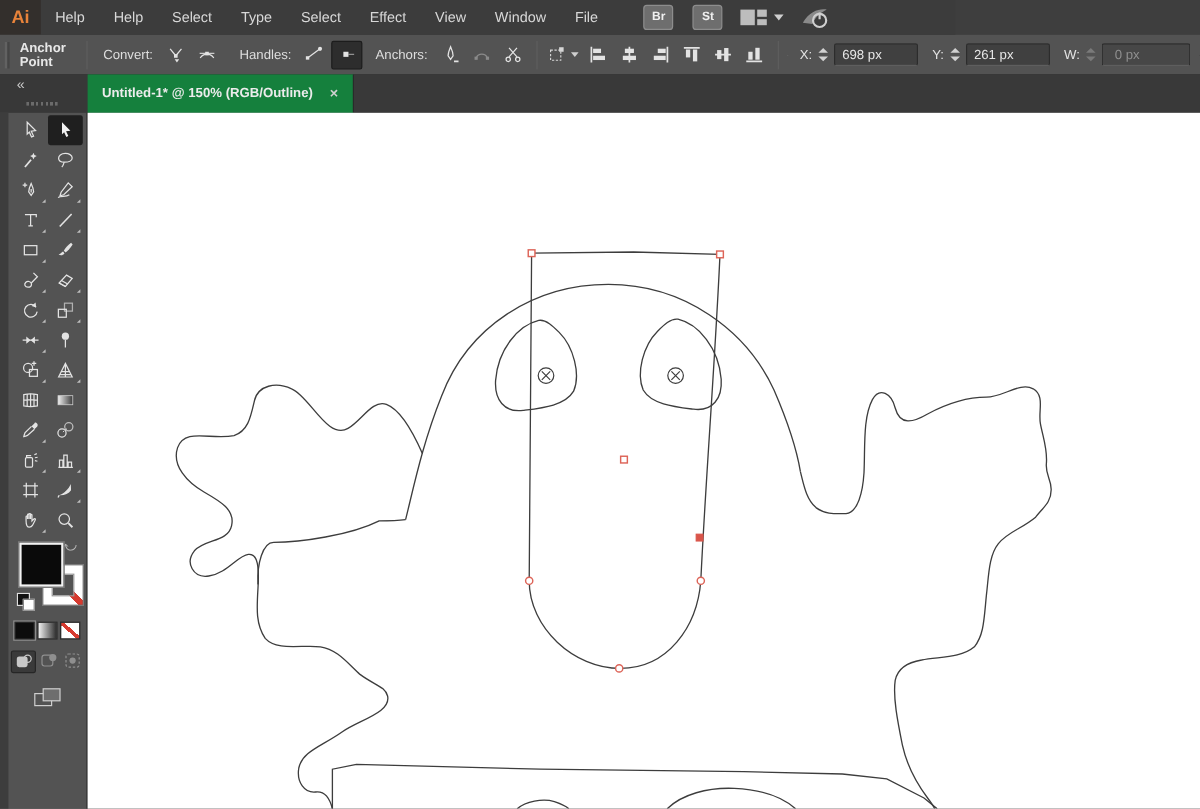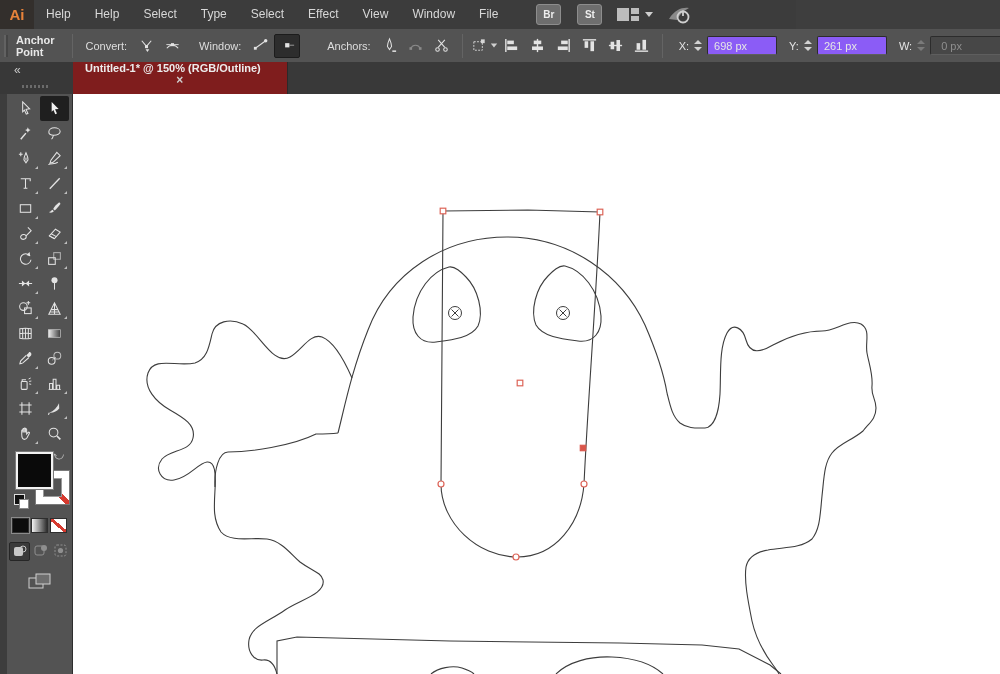--- a/index.html
+++ b/index.html
@@ -25,33 +25,33 @@
   .sep{width:1px;height:24px;background:#434343;border-right:1px solid #646464;margin:0 7px;}
   .iconbtn{width:24px;height:22px;display:flex;align-items:center;justify-content:center;border-radius:2px;margin:0 1px;}
   .iconbtn.active{background:#2d2d2d;border:1px solid #1c1c1c;}
   .iconbtn.disabled{opacity:.38;}
   .field{display:flex;align-items:center;margin:0 3px;}
   .flabel{margin:0 3px 0 6px;color:#e4e4e4;}
   .stepper{display:flex;flex-direction:column;gap:3px;margin-right:3px;padding:2px 2px;}
   .stepper i{display:block;width:0;height:0;border-left:4px solid transparent;border-right:4px solid transparent;}
   .stepper .up{border-bottom:4px solid #d2d2d2;}
   .stepper .dn{border-top:4px solid #d2d2d2;}
-  .fbox{width:62px;height:17px;background:#8b5cf6;border:1px solid #2c2c2c;border-bottom-color:#5e5e5e;
+  .fbox{width:62px;height:17px;background:#404040;border:1px solid #2c2c2c;border-bottom-color:#5e5e5e;
         color:#e6e6e6;font-size:11px;font-family:"Liberation Sans",sans-serif;padding:0 0 0 6px;border-radius:2px;}
   .dim .fbox{color:#8f8f8f;background:#474747;padding-left:10px;}
   .dim .stepper .up{border-bottom-color:#7a7a7a;}
   .dim .stepper .dn{border-top-color:#7a7a7a;}
   
   .tabbar{position:absolute;left:0;top:62px;width:1000px;height:32px;background:#393939;border-bottom:1px solid #262626;}
   .tb-head{position:absolute;left:0;top:0;width:73px;height:32px;background:#383838;}
   .collapse{position:absolute;left:14px;top:1px;color:#c9c9c9;font-size:12px;letter-spacing:-1px;}
   .grip{position:absolute;left:22px;top:23px;width:26px;height:3px;
         background:repeating-linear-gradient(90deg,#6b6b6b 0 2px,transparent 2px 4px);}
-  .doc-tab{position:absolute;left:73px;top:0;height:32px;background:#7f1d1d;display:flex;align-items:center;
-           padding:0 12px;border-right:1px solid #2a2a2a;flex-direction:column;}
+  .doc-tab{position:absolute;left:73px;top:0;height:32px;background:#15803d;display:flex;align-items:center;
+           padding:0 12px;border-right:1px solid #2a2a2a;}
   .doc-tab .title{color:#ececec;font-size:11px;font-weight:bold;margin-right:14px;white-space:nowrap;}
   .doc-tab .close{color:#d0d0d0;font-size:12px;font-weight:bold;line-height:12px;}
   
   .toolbar{position:absolute;left:0;top:94px;width:73px;bottom:0;background:#535353;
            border-left:7px solid #3d3d3d;border-right:1px solid #2d2d2d;box-sizing:border-box;}
   .tools{display:grid;grid-template-columns:29px 29px;justify-content:center;margin-top:2px;}
   .tool{width:29px;height:25px;display:flex;align-items:center;justify-content:center;position:relative;}
   .tool svg{display:block;}
   .tool.sel{background:#1f1f1f;border-radius:2px;}
   .tool.fly::after{content:"";position:absolute;right:2px;bottom:2px;width:0;height:0;
@@ -133,37 +133,37 @@
         </svg>
       </span>
       <span class="iconbtn">
         <svg width="17" height="17" viewBox="0 0 18 18">
           <line x1="2.5" y1="8" x2="15.5" y2="8" fill="none" stroke="#e3e3e3" stroke-width="1.1" opacity=".85"></line>
           <path d="M3 12 C6 7.5 12 7.5 15 12" fill="none" stroke="#e3e3e3" stroke-width="1.1"></path>
           <rect x="7.4" y="6.5" width="3.2" height="3.2" fill="#e3e3e3"></rect>
         </svg>
       </span>
     </span>
-  <span class="cb-label" style="margin-left:8px;">Window:</span>
+  <span class="cb-label" style="margin-left:8px;">Handles:</span>
   <span id="handles-group" style="display:flex;">
       <span class="iconbtn">
         <svg width="17" height="17" viewBox="0 0 18 18">
           <line x1="3.5" y1="13" x2="14.5" y2="5" fill="none" stroke="#e3e3e3" stroke-width="1.1"></line>
           <rect x="2" y="11.5" width="3" height="3" fill="#e3e3e3"></rect>
           <circle cx="14.5" cy="5" r="1.8" fill="#e3e3e3"></circle>
         </svg>
       </span>
       <span class="iconbtn active">
         <svg width="17" height="17" viewBox="0 0 18 18">
           <rect x="6.5" y="6.5" width="4.5" height="4.5" fill="#e3e3e3"></rect>
           <line x1="11" y1="8.7" x2="16" y2="8.7" fill="none" stroke="#e3e3e3" stroke-width="1.1" opacity=".55"></line>
         </svg>
       </span>
     </span>
-  <span class="cb-label" style="margin-left:20px;">Anchors:</span>
+  <span class="cb-label" style="margin-left:4px;">Anchors:</span>
   <span id="anchors-group" style="display:flex;">
       <span class="iconbtn">
         <svg width="17" height="17" viewBox="0 0 18 18">
           <path d="M9 2 C7.7 5 6.8 7.8 6.8 10 L9 13.2 L11.2 10 C11.2 7.8 10.3 5 9 2 Z" fill="none" stroke="#e3e3e3" stroke-width="1.1"></path>
           <line x1="12" y1="15" x2="16" y2="15" stroke="#e3e3e3" stroke-width="1.6"></line>
         </svg>
       </span>
       <span class="iconbtn disabled">
         <svg width="17" height="17" viewBox="0 0 18 18">
           <path d="M4 12 C6 7.5 12 7.5 14 12" fill="none" stroke="#e3e3e3" stroke-width="1.1"></path>

